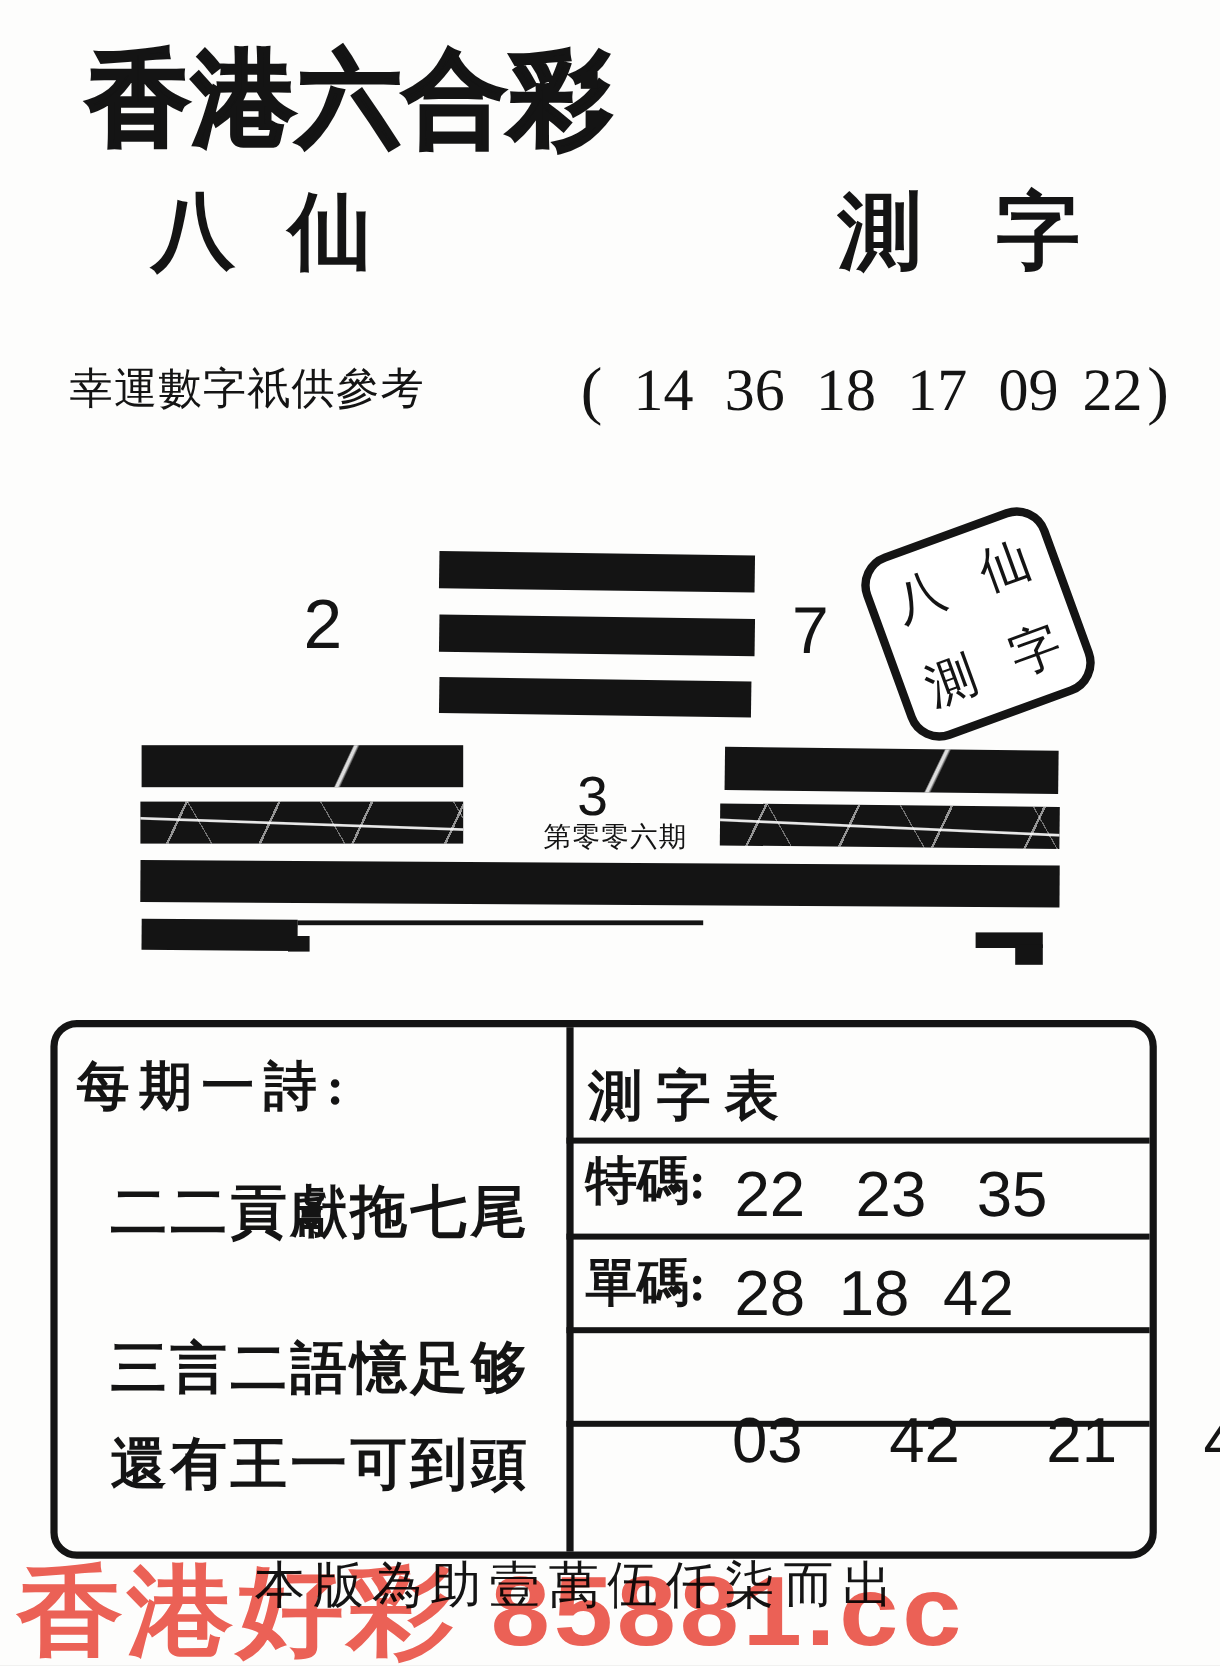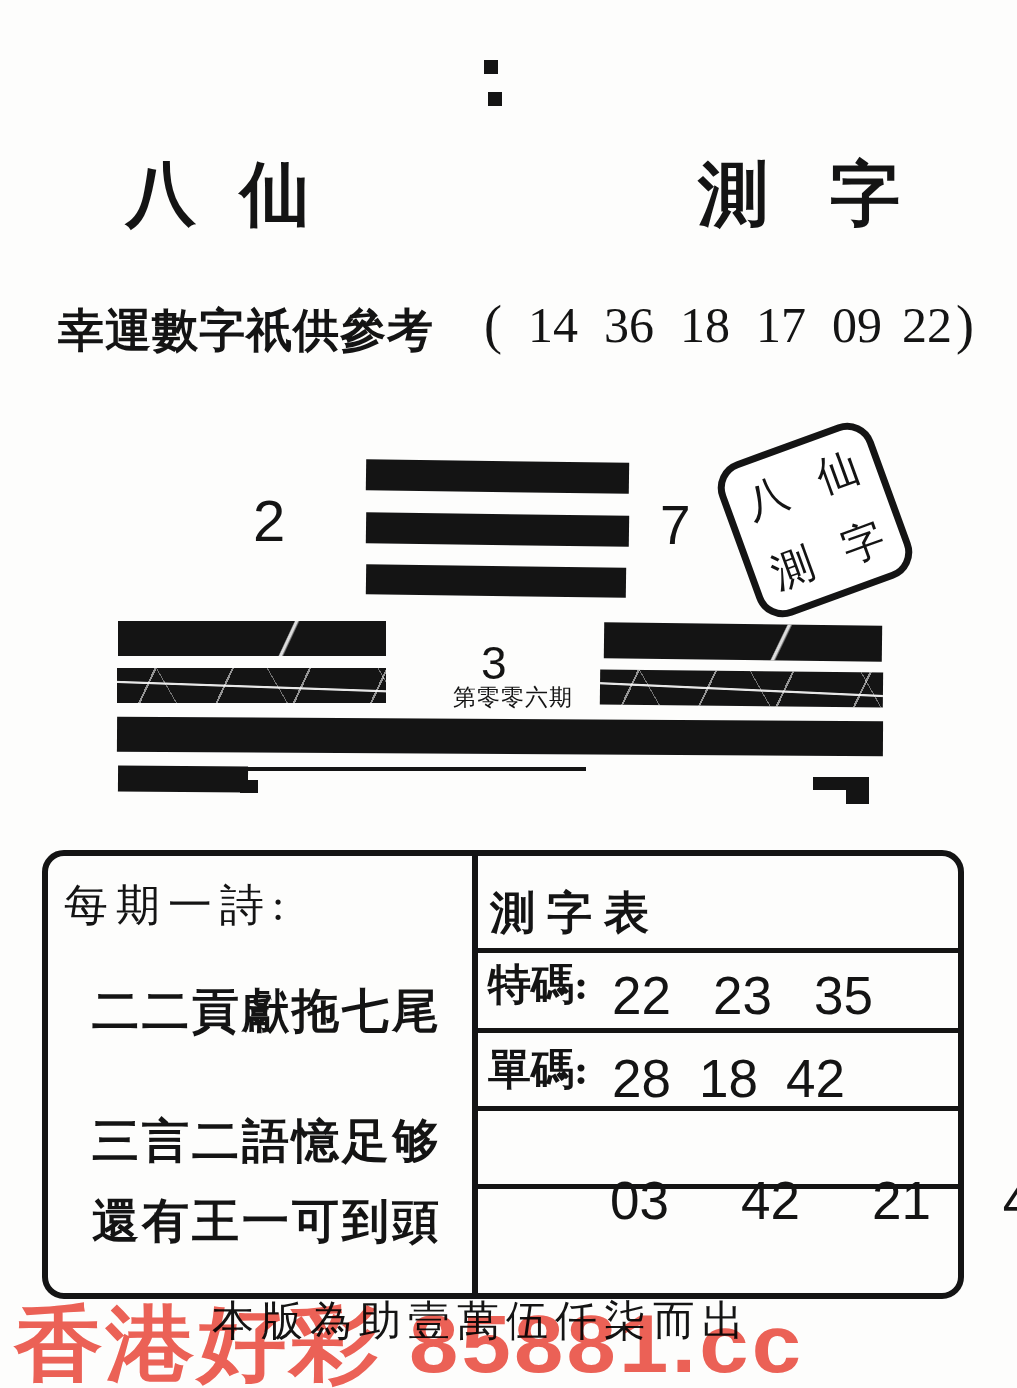--- a/index.html
+++ b/index.html
@@ -15,21 +15,21 @@
   .abs{position:absolute;}
   
   .main-title{
     font-size:86px;font-weight:900;line-height:1;
     -webkit-text-stroke:2.5px #141414;
     letter-spacing:2px;white-space:nowrap;
   }
   .sub-title{
     font-size:70px;font-weight:700;line-height:1;white-space:nowrap;
   }
-  .lucky-label{font-size:46px;font-weight:700;letter-spacing:1px;white-space:nowrap;}
+  .lucky-label{font-size:36px;font-weight:400;letter-spacing:1px;white-space:nowrap;}
   .lucky-row{display:flex;align-items:flex-start;gap:26px;
     font-size:50px;line-height:1;font-family:"Liberation Serif",serif;}
   .lucky-row .paren{font-size:54px;transform:translateY(-2px);}
   
   .bar{background:#141414;}
   .bar-cracked{
     background:
       linear-gradient(115deg,transparent 0 62%,rgba(255,255,255,.85) 62.5% 63.2%,transparent 64% 100%),
       #141414;
   }
@@ -54,21 +54,21 @@
   }
   .stamp span{font-size:42px;line-height:1;font-weight:400;}
   
   .sheet-table{
     left:42px;top:850px;width:910px;height:437px;
     border:6px solid #141414;border-radius:22px;
     background:transparent;
   }
   .v-divider{left:424px;top:0;bottom:0;width:6px;background:#141414;}
   .h-line{left:424px;right:0;height:5px;background:#141414;}
-  .poem-title{font-size:44px;font-weight:400;letter-spacing:8px;white-space:nowrap;}
+  .poem-title{font-size:44px;font-weight:700;letter-spacing:8px;white-space:nowrap;}
   .poem-line{font-size:47px;font-weight:700;letter-spacing:3px;white-space:nowrap;line-height:1;}
   .cell-header{font-size:45px;font-weight:700;letter-spacing:12px;white-space:nowrap;}
   .row-label{font-size:43px;font-weight:700;white-space:nowrap;line-height:1;}
   .num-row{display:flex;line-height:1;
     font-family:"Liberation Sans","DejaVu Sans",sans-serif;font-size:53px;}
   .zodiac{font-size:41px;font-weight:700;white-space:nowrap;letter-spacing:0px;}
   
   .print-note{font-size:42px;letter-spacing:7px;white-space:nowrap;font-weight:400;}
   .watermark{
     font-family:"Liberation Sans","DejaVu Sans",sans-serif;
@@ -77,20 +77,21 @@
     transform:scaleX(1.08);transform-origin:left center;
     mix-blend-mode:multiply;
   }
   .title-artifact{width:14px;height:14px;background:#141414;}
 </style>
 </head>
 <body>
 
 <div id="page">
 
+  <div class="abs main-title" style="left:72px;top:40px;">香港六合彩</div>
   <div class="abs title-artifact" style="left:484px;top:60px;"></div>
   <div class="abs title-artifact" style="left:488px;top:92px;"></div>
 
   <div class="abs sub-title" style="left:126px;top:160px;letter-spacing:44px;">八仙</div>
   <div class="abs sub-title" style="left:698px;top:160px;letter-spacing:62px;">測字</div>
 
   <div class="abs lucky-label" style="left:58px;top:300px;">幸運數字祇供參考</div>
   <div class="abs lucky-row" style="left:484px;top:300px;">
     <span class="paren">(</span>
     <span>14</span>

